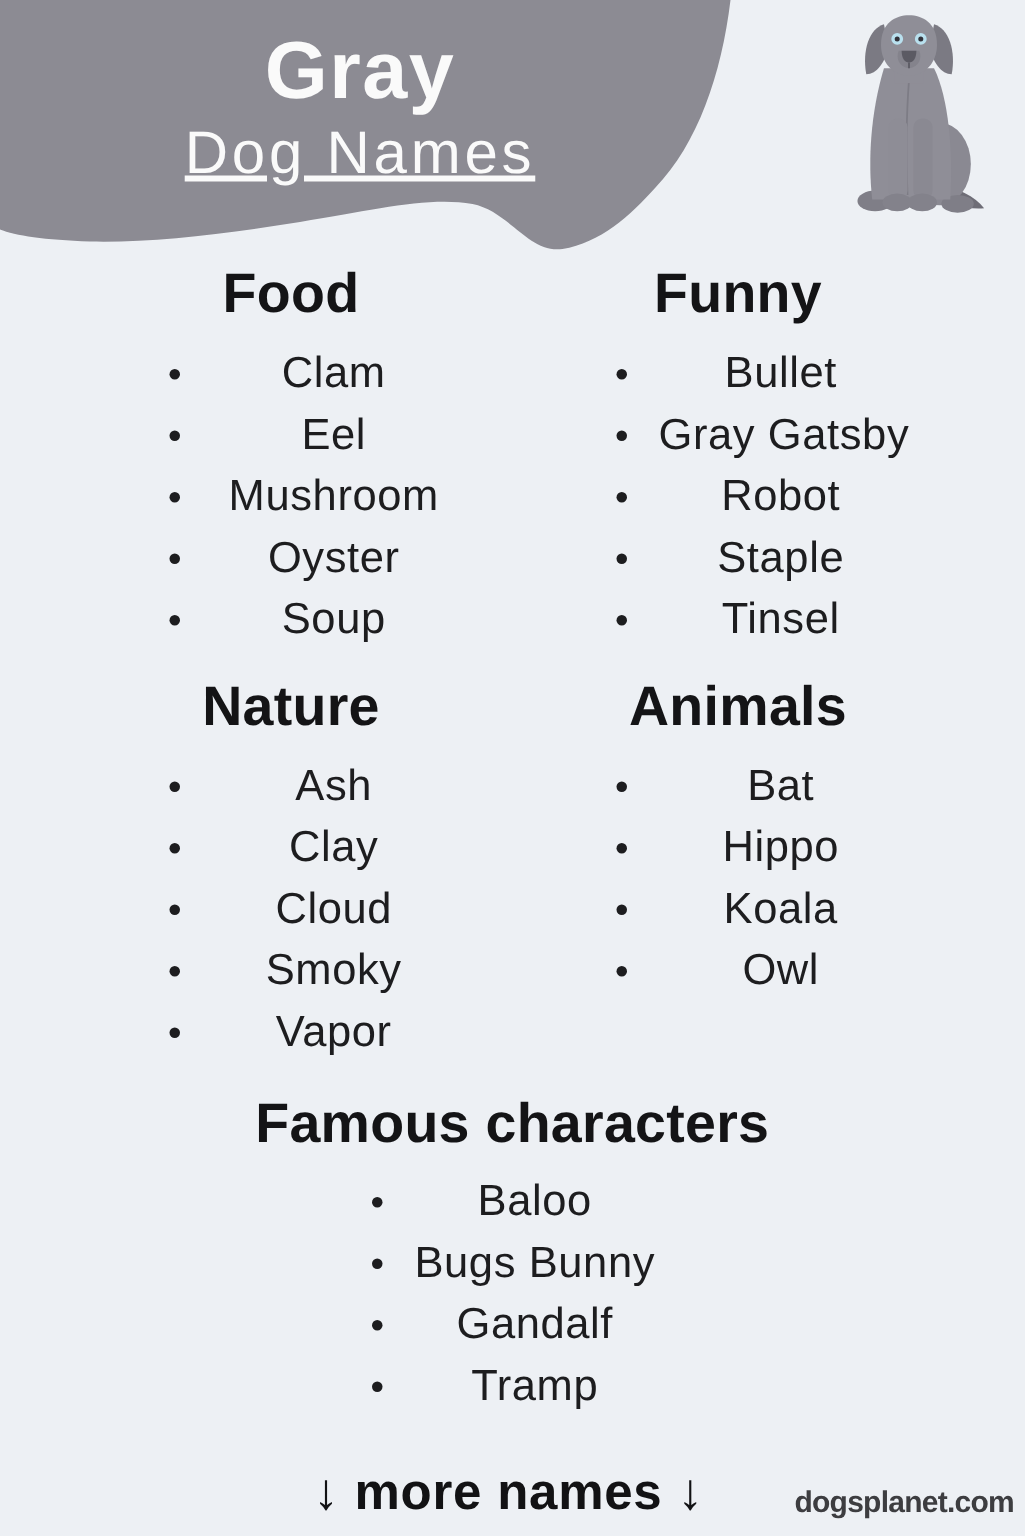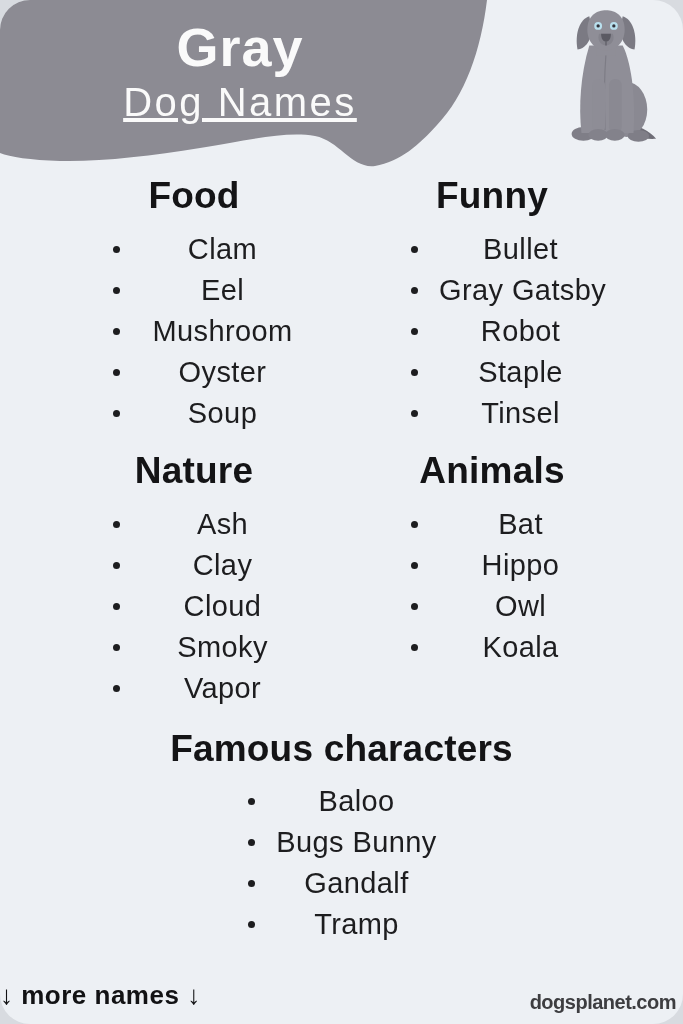--- a/index.html
+++ b/index.html
@@ -3,21 +3,20 @@
 <meta charset="utf-8">
 <style>
   html,body{margin:0;padding:0;background:#d8dbe0;}
   .page{
     position:relative;
     width:683px;height:1024px;
     background:#edf0f4;
     overflow:hidden;
     font-family:"Liberation Sans", sans-serif;
     margin:0 auto;
-    border-radius:30px;
   }
   .blob{position:absolute;left:0;top:0;width:520px;height:172px;display:block;}
   .title-block{
     position:absolute;left:100px;top:16px;width:280px;
     text-align:center;color:#fafafa;
   }
   .title-line1{
     font-size:54px;font-weight:bold;letter-spacing:1px;line-height:1.15;
   }
   .title-line2{
@@ -50,21 +49,21 @@
     white-space:nowrap;
     text-align:center;
   }
   .name-list li::before{
     content:"";position:absolute;left:2px;top:17px;
     width:7px;height:7px;border-radius:50%;background:#1d1d1f;
   }
 
   .more-names{
     position:absolute;left:0;top:975px;width:678px;
-    font-size:26px;font-weight:bold;
+    text-align:center;font-size:34px;font-weight:bold;
     color:#121214;letter-spacing:0.5px;line-height:40px;
   }
   .site-name{
     position:absolute;right:7px;top:991px;
     font-size:20px;font-weight:bold;color:#3d3d40;letter-spacing:-0.5px;
   }
 </style>
 </head>
 <body>
 
@@ -150,22 +149,22 @@
         <li>Smoky</li>
         <li>Vapor</li>
       </ul>
   </section>
 
   <section class="sec sec-animals">
     <h2 class="sec-title">Animals</h2>
     <ul class="name-list">
         <li>Bat</li>
         <li>Hippo</li>
+        <li>Koala</li>
         <li>Owl</li>
-        <li>Koala</li>
       </ul>
   </section>
 
   <section class="sec sec-famous">
     <h2 class="sec-title">Famous characters</h2>
     <ul class="name-list">
         <li>Baloo</li>
         <li>Bugs Bunny</li>
         <li>Gandalf</li>
         <li>Tramp</li>

